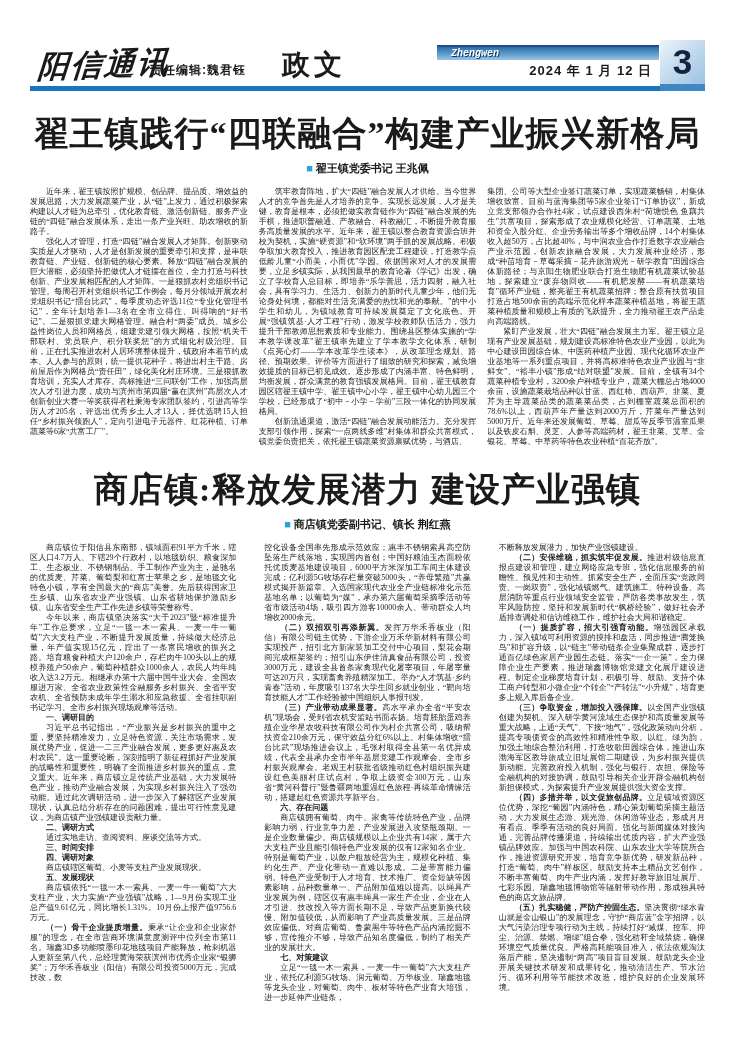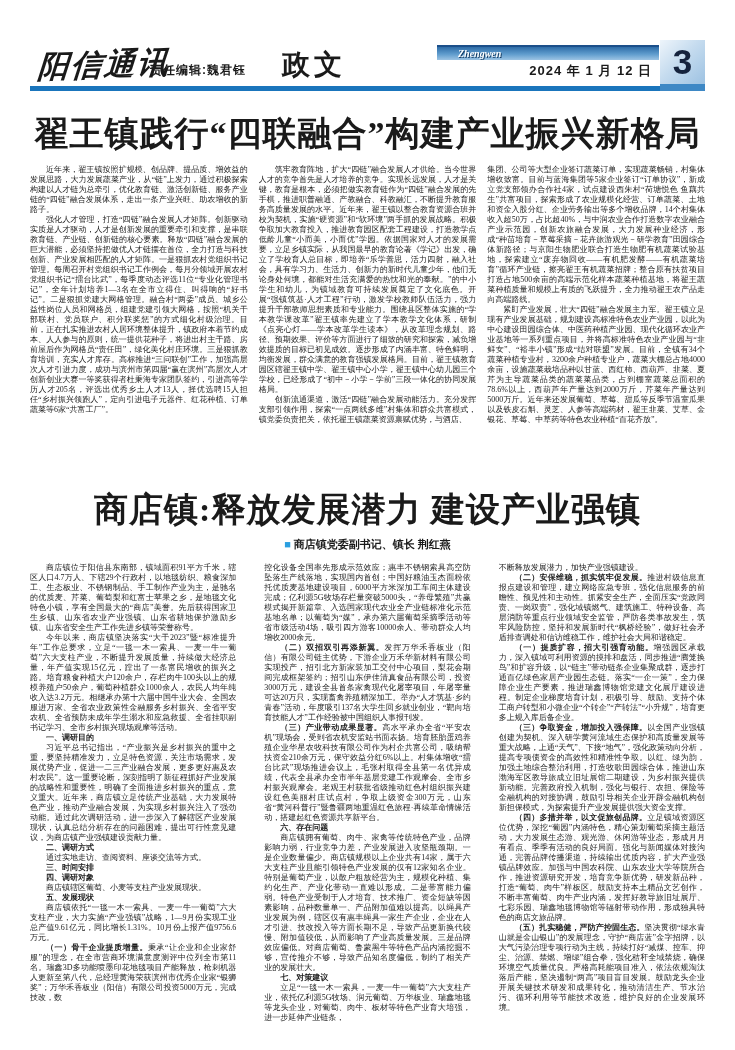--- a/index.html
+++ b/index.html
@@ -9,36 +9,36 @@
   
   .logo{position:absolute;left:38px;top:44px;font-size:31px;font-weight:bold;font-style:italic;
         font-family:"DejaVu Serif",serif;transform:skew(-6deg) rotate(-2deg);letter-spacing:2px;white-space:nowrap;}
   .editor{position:absolute;left:150px;top:62px;font-size:12px;font-weight:bold;
           font-family:"Liberation Sans",sans-serif;letter-spacing:1px;}
   .section-title{position:absolute;left:282px;top:46px;font-size:28px;font-weight:900;
           font-family:"Liberation Sans",sans-serif;letter-spacing:4px;}
   .pinyin-bar{position:absolute;left:437px;top:45px;width:222px;height:13px;
           background:linear-gradient(180deg,#2e6da8 0%,#5f9ccd 55%,#9cc4e4 100%);
           border-top:2px solid #1b4f8a;}
-  .pinyin-bar span{display:block;padding-left:21px;font-size:10px;line-height:13px;color:#ffffff;
-          font-style:italic;font-weight:bold;font-family:Liberation Serif, serif;
+  .pinyin-bar span{display:block;padding-left:14px;font-size:10px;line-height:13px;color:#ffffff;
+          font-style:italic;font-weight:bold;font-family:Liberation Mono, monospace;
           text-shadow:1px 1px 0 #163e66;}
   .date{position:absolute;left:437px;top:62px;width:215px;text-align:right;font-size:13px;
           font-weight:bold;font-family:"Liberation Sans",sans-serif;letter-spacing:1px;}
   .page-num-box{position:absolute;left:660px;top:40px;width:45px;height:44px;text-align:center;
           background:linear-gradient(135deg,#eef5fb 0%,#c6dcef 45%,#9dc2e2 100%);}
   .page-num-box span{font-size:35px;line-height:44px;font-weight:900;color:#15233d;
           font-family:"Liberation Sans",sans-serif;}
   .page-num-strip{position:absolute;left:660px;top:84px;width:45px;height:7px;background:#3e88c5;}
   .header-rule{position:absolute;left:30px;top:86px;width:630px;height:5px;background:#1a75bc;}
 
   
   .article{position:absolute;left:30px;width:675px;}
   .art1{top:98px;margin-top:16px;}
-  .art2{top:470px;margin-top:20px;}
+  .art2{top:470px;}
   .headline{text-align:center;font-size:34px;font-weight:bold;letter-spacing:1px;line-height:1.18;
             white-space:nowrap;}
   .byline{text-align:center;font-size:11px;font-weight:bold;margin-top:7px;
           font-family:"Liberation Sans",sans-serif;}
   .byline .sq{color:#2b9fe0;margin-right:3px;font-size:11px;}
   .cols{display:flex;gap:11px;margin-top:11px;overflow:hidden;}
   .art1 .cols{height:292px;}
   .art2 .cols{height:482px;gap:28px;}
   .col{flex:1;min-width:0;font-size:8px;line-height:10px;text-align:justify;color:#1c1c1c;}
   .para{margin:0;text-indent:2em;}
@@ -59,20 +59,23 @@
   </div>
   <div class="date">2024 年 1 月 12 日</div>
   <div class="page-num-box">
     <span>3</span>
   </div>
   <div class="page-num-strip"></div>
   <div class="header-rule"></div>
 
   <div class="article art1">
     <div class="headline">翟王镇践行“四联融合”构建产业振兴新格局</div>
+    <div class="byline">
+      <span class="sq">■</span><span>翟王镇党委书记 王兆佩</span>
+    </div>
     <div class="cols">
         <div class="col">
           <p class="para">近年来，翟王镇按照扩规模、创品牌、提品质、增效益的发展思路，大力发展蔬菜产业，从“链”上发力，通过积极探索构建以人才链为总牵引，优化教育链、激活创新链、服务产业链的“四链”融合发展体系，走出一条产业兴旺、助农增收的新路子。</p>
           <p class="para">强化人才管理，打造“四链”融合发展人才矩阵。创新驱动实质是人才驱动，人才是创新发展的重要牵引和支撑，是串联教育链、产业链、创新链的核心要素。释放“四链”融合发展的巨大潜能，必须坚持把做优人才链摆在首位，全力打造与科技创新、产业发展相匹配的人才矩阵。一是狠抓农村党组织书记管理。每周召开村党组织书记工作例会，每月分领域开展农村党组织书记“擂台比武”，每季度动态评选11位“专业化管理书记”，全年计划培养1—3名在全市立得住、叫得响的“好书记”。二是狠抓党建大网格管理。融合村“两委”成员、城乡公益性岗位人员和网格员，组建党建引领大网格，按照“机关干部联村、党员联户、积分联奖惩”的方式细化村级治理。目前，正在扎实推进农村人居环境整体提升，镇政府本着节约成本、人人参与的原则，统一提供花种子，将进出村主干路、房前屋后作为网格员“责任田”，绿化美化村庄环境。三是狠抓教育培训，充实人才库存。高标推进“三问联创”工作，加强高层次人才引进力度，成功与滨州市第四届“赢在滨州”高层次人才创新创业大赛一等奖获得者杜秉海专家团队签约，引进高等学历人才205名，评选出优秀乡土人才13人，择优选聘15人担任“乡村振兴领跑人”，定向引进电子元器件、红花种植、订单蔬菜等6家“共富工厂”。</p>
         </div>
         <div class="col">
           <p class="para">筑牢教育阵地，扩大“四链”融合发展人才供给。当今世界人才的竞争首先是人才培养的竞争。实现长远发展，人才是关键，教育是根本，必须把做实教育链作为“四链”融合发展的先手棋，推进职普融通、产教融合、科教融汇，不断提升教育服务高质量发展的水平。近年来，翟王镇以整合教育资源合班并校为契机，实施“硬资源”和“软环境”两手抓的发展战略。积极争取加大教育投入，推进教育园区配套工程建设，打造教学点低龄儿童“小而美，小而优”学园。依据国家对人才的发展需要，立足乡镇实际，从我国最早的教育论著《学记》出发，确立了学校育人总目标，即培养“乐学善思，活力四射，融入社会，具有学习力、生活力、创新力的新时代儿童少年，他们无论身处何境，都能对生活充满爱的热忱和光的奉献。”的中小学生和幼儿，为镇域教育可持续发展奠定了文化底色。开展“强镇筑基·人才工程”行动，激发学校教师队伍活力，强力提升干部教师思想素质和专业能力。围绕县区整体实施的“学本教学课改革”翟王镇率先建立了学本教学文化体系，研制《点亮心灯——学本改革学生读本》，从改革理念规划、路径、预期效果、评价等方面进行了细致的研究和探索，减负增效提质的目标已初见成效。逐步形成了内涵丰富、特色鲜明，均衡发展，群众满意的教育强镇发展格局。目前，翟王镇教育园区辖翟王镇中学、翟王镇中心小学，翟王镇中心幼儿园三个学校，已经形成了“初中－小学－学前”三段一体化的协同发展格局。</p>
           <p class="para">创新流通渠道，激活“四链”融合发展动能活力。充分发挥支部引领作用，探索“一点两线多维”村集体和群众共富模式，镇党委负责把关，依托翟王镇蔬菜资源禀赋优势，与酒店、</p>
         </div>
         <div class="col">

